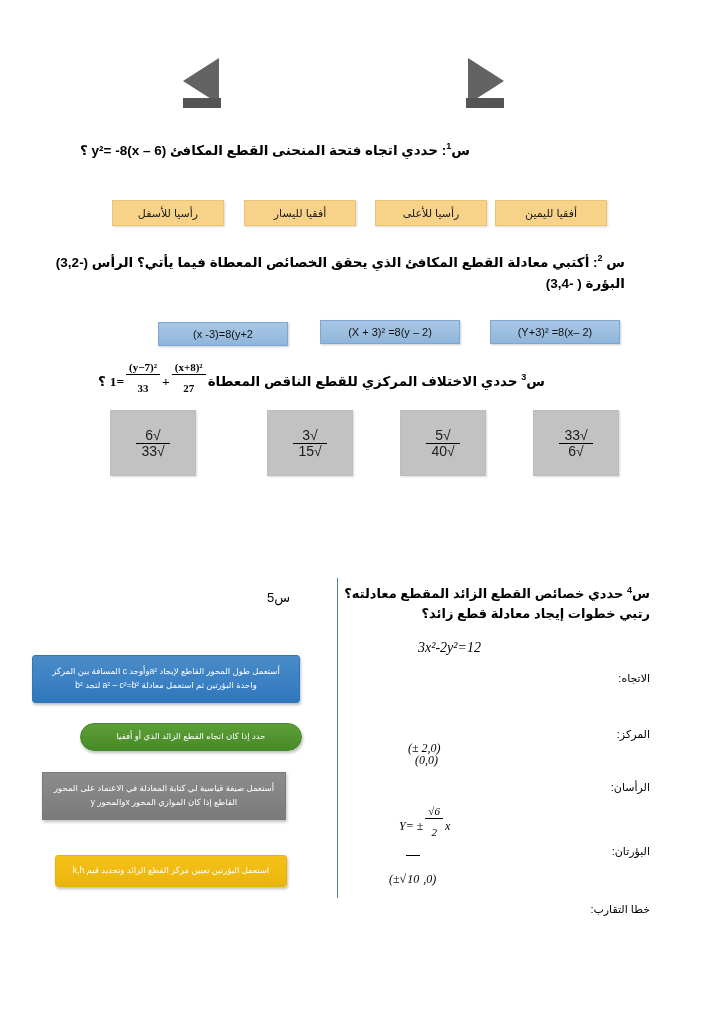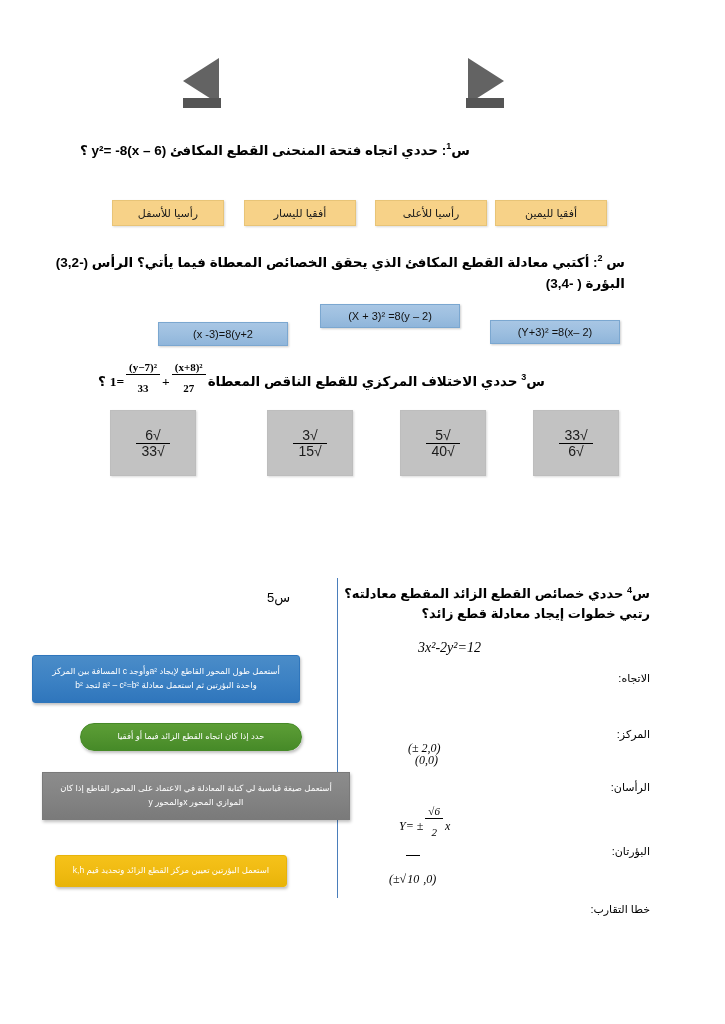--- a/index.html
+++ b/index.html
@@ -236,21 +236,21 @@
 <div class="q-line" style="right:100px; top:252px;">
   <span>س </span><span class="sup">2</span><span>: أكتبي معادلة القطع المكافئ الذي يحقق الخصائص المعطاة فيما يأتي؟ الرأس (-3,2)</span>
 </div>
 <div class="q-line" style="right:100px; top:274px;">
   <span>البؤرة ( -3,4)</span>
 </div>
 
 <div class="opt opt-blue" style="left:158px; top:322px; width:130px;">
   <span class="ltr">(x -3)=8(y+2</span>
 </div>
-<div class="opt opt-blue" style="left:320px; top:304px; width:140px;">
+<div class="opt opt-blue" style="left:320px; top:320px; width:140px;">
   <span class="ltr">(X + 3)² =8(y – 2)</span>
 </div>
 <div class="opt opt-blue" style="left:490px; top:320px; width:130px;">
   <span class="ltr">(Y+3)² =8(x– 2)</span>
 </div>
 
 <div class="q-line" style="right:180px; top:362px;">
   <span>س</span><span class="sup">3</span><span> حددي الاختلاف المركزي للقطع الناقص المعطاة</span><span class="math ltr"><span>1=</span><span class="frac"><span class="num">(y−7)²</span><span class="den">33</span></span><span>+</span><span class="frac"><span class="num">(x+8)²</span><span class="den">27</span></span></span><span> ؟</span>
 </div>
 
@@ -325,20 +325,20 @@
 </div>
 
 <div class="q-line" style="right:435px; top:588px; font-size:13px; font-weight:normal;">
   <span>س</span><span>5</span>
 </div>
 
 <div class="step step-blue" style="left:32px; top:655px; width:268px; height:48px;">
   <span>أستعمل طول المحور القاطع لإيجاد a²وأوجد c المسافة بين المركز واحدة البؤرتين ثم استعمل معادلة a² – c²=b² لتجد b²</span>
 </div>
 <div class="step step-green" style="left:80px; top:723px; width:222px; height:28px;">
-  <span>حدد إذا كان اتجاه القطع الزائد فيما أو أفقيا</span>
-</div>
-<div class="step step-gray" style="left:42px; top:772px; width:308px; height:48px;">
+  <span>حدد إذا كان اتجاه القطع الزائد الذي أو أفقيا</span>
+</div>
+<div class="step step-gray" style="left:42px; top:772px; width:244px; height:48px;">
   <span>أستعمل صيغة قياسية لي كتابة المعادلة في الاعتماد على المحور القاطع إذا كان الموازي المحور xوالمحور y</span>
 </div>
 <div class="step step-orange" style="left:55px; top:855px; width:232px; height:32px;">
   <span>استعمل البؤرتين تعيين مركز القطع الزائد وتحديد قيم k,h</span>
 </div>
 
 </body></html>

